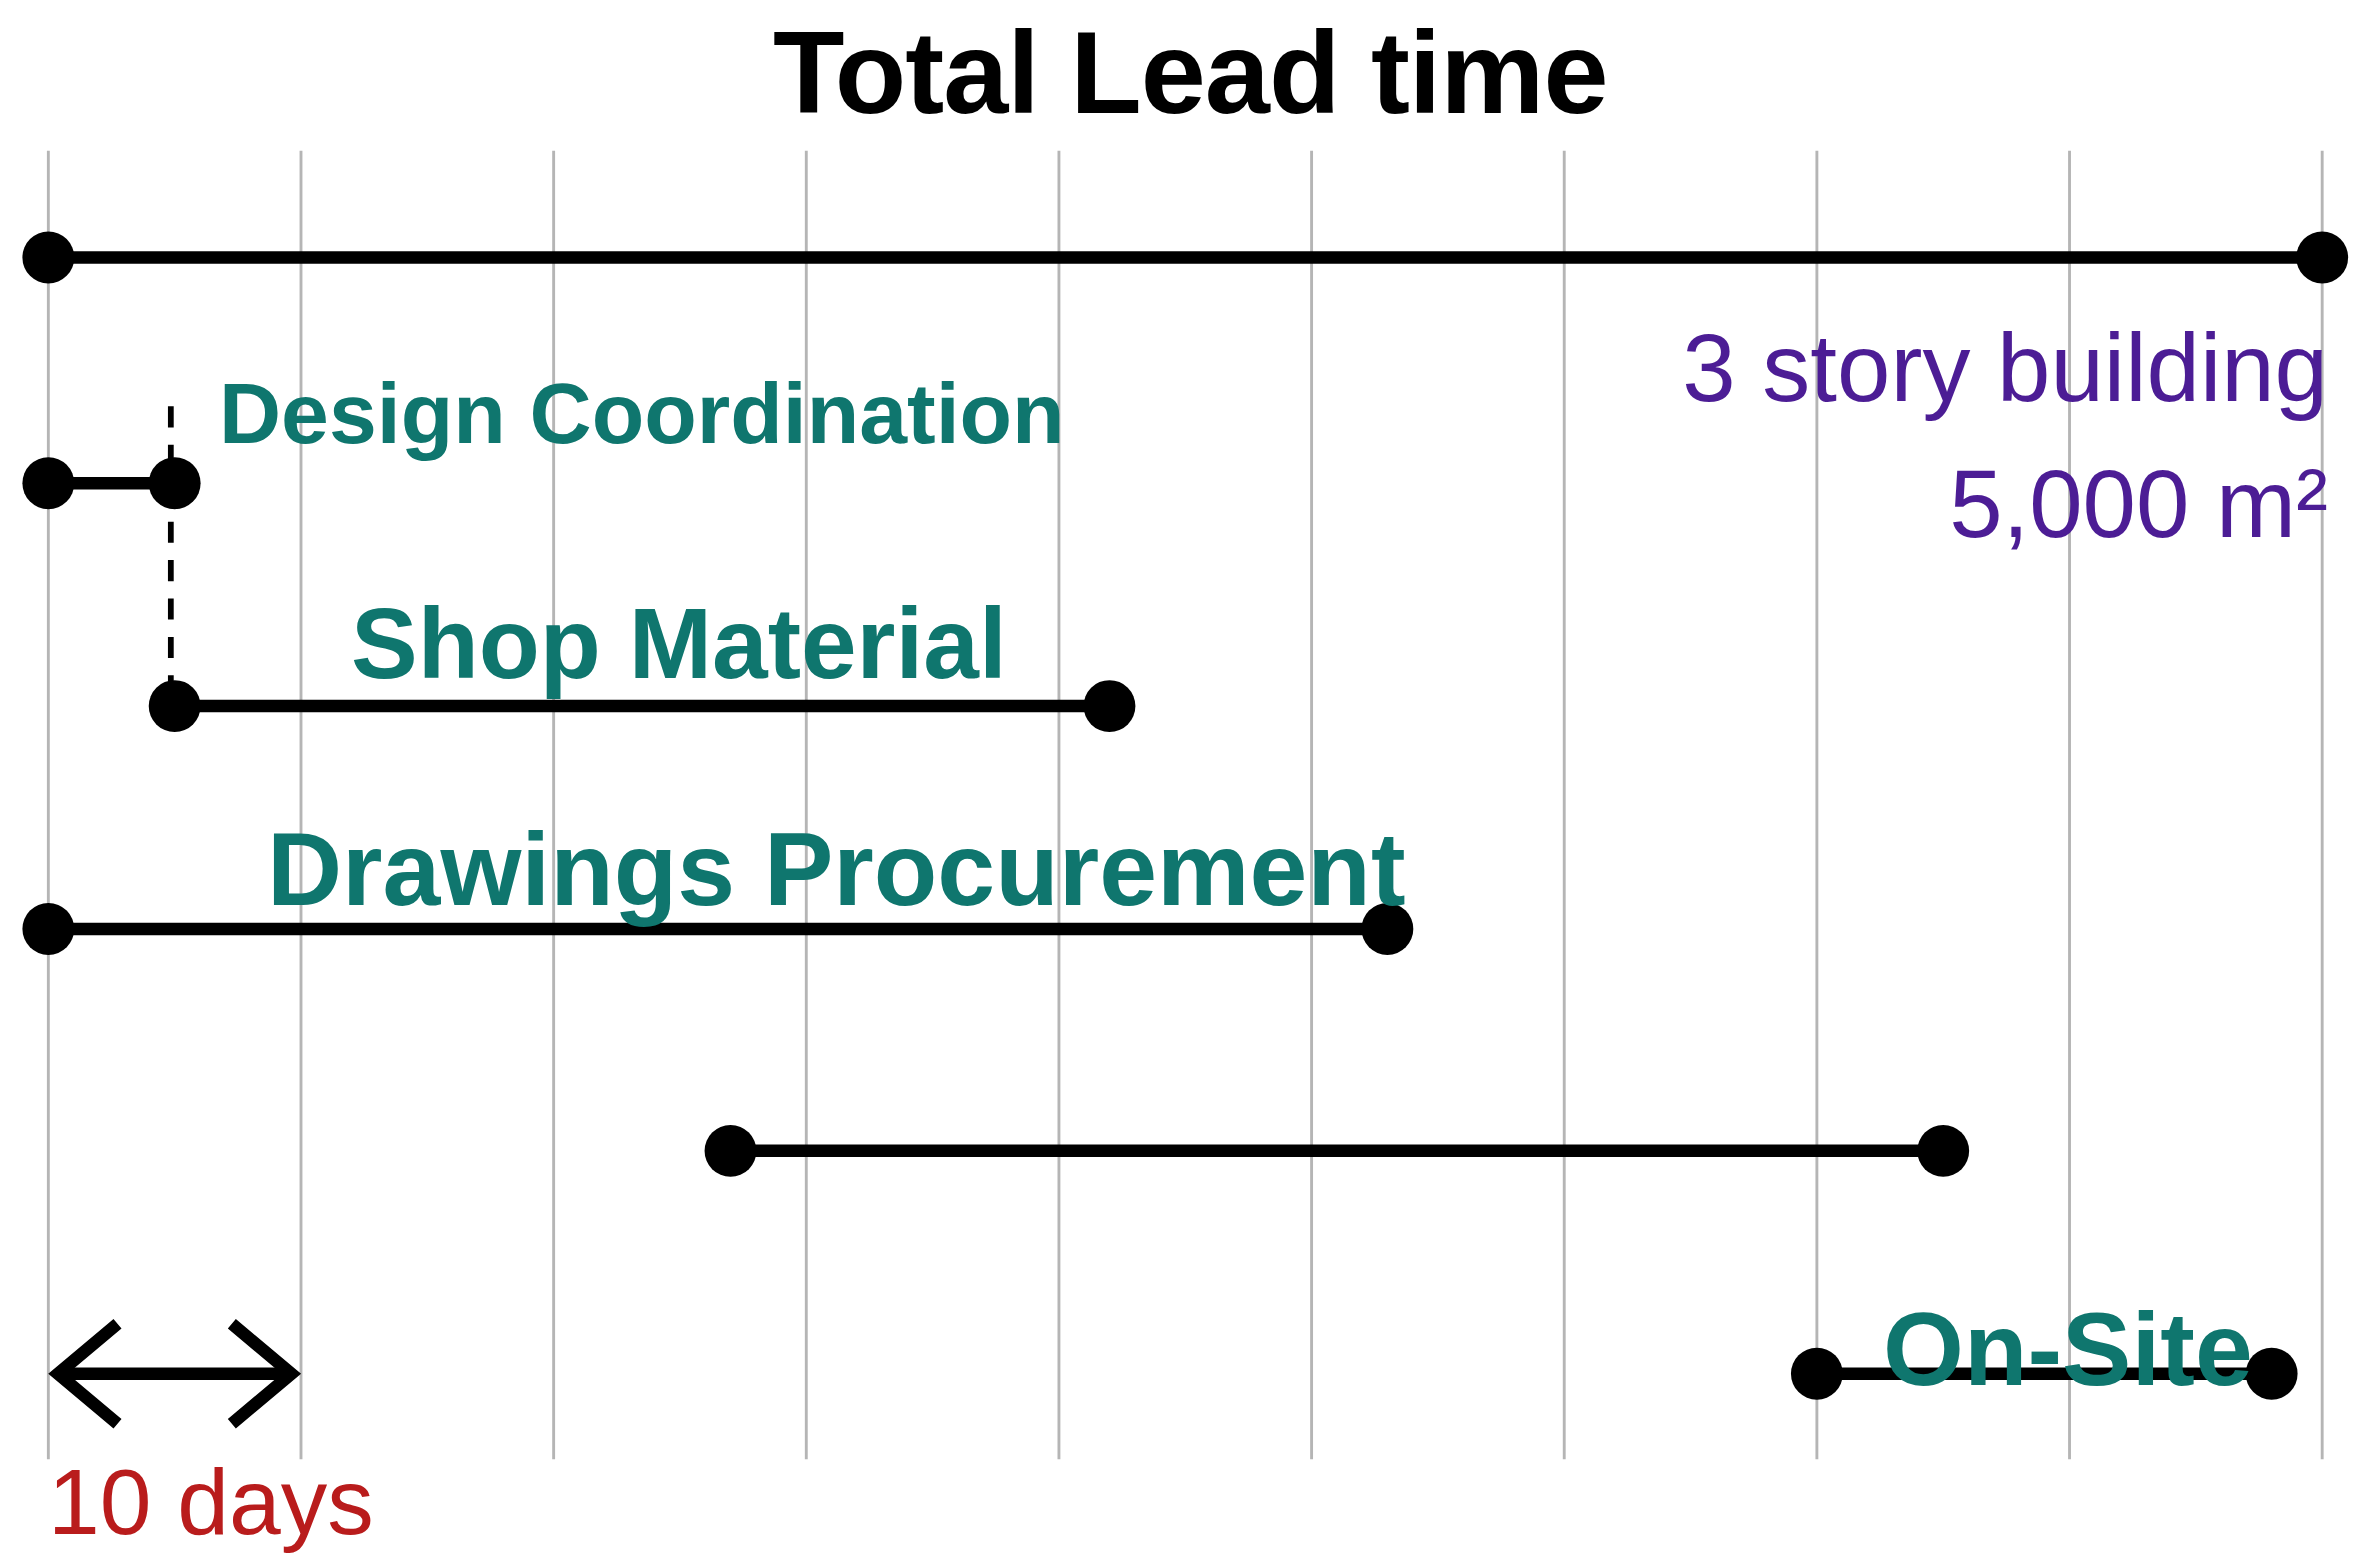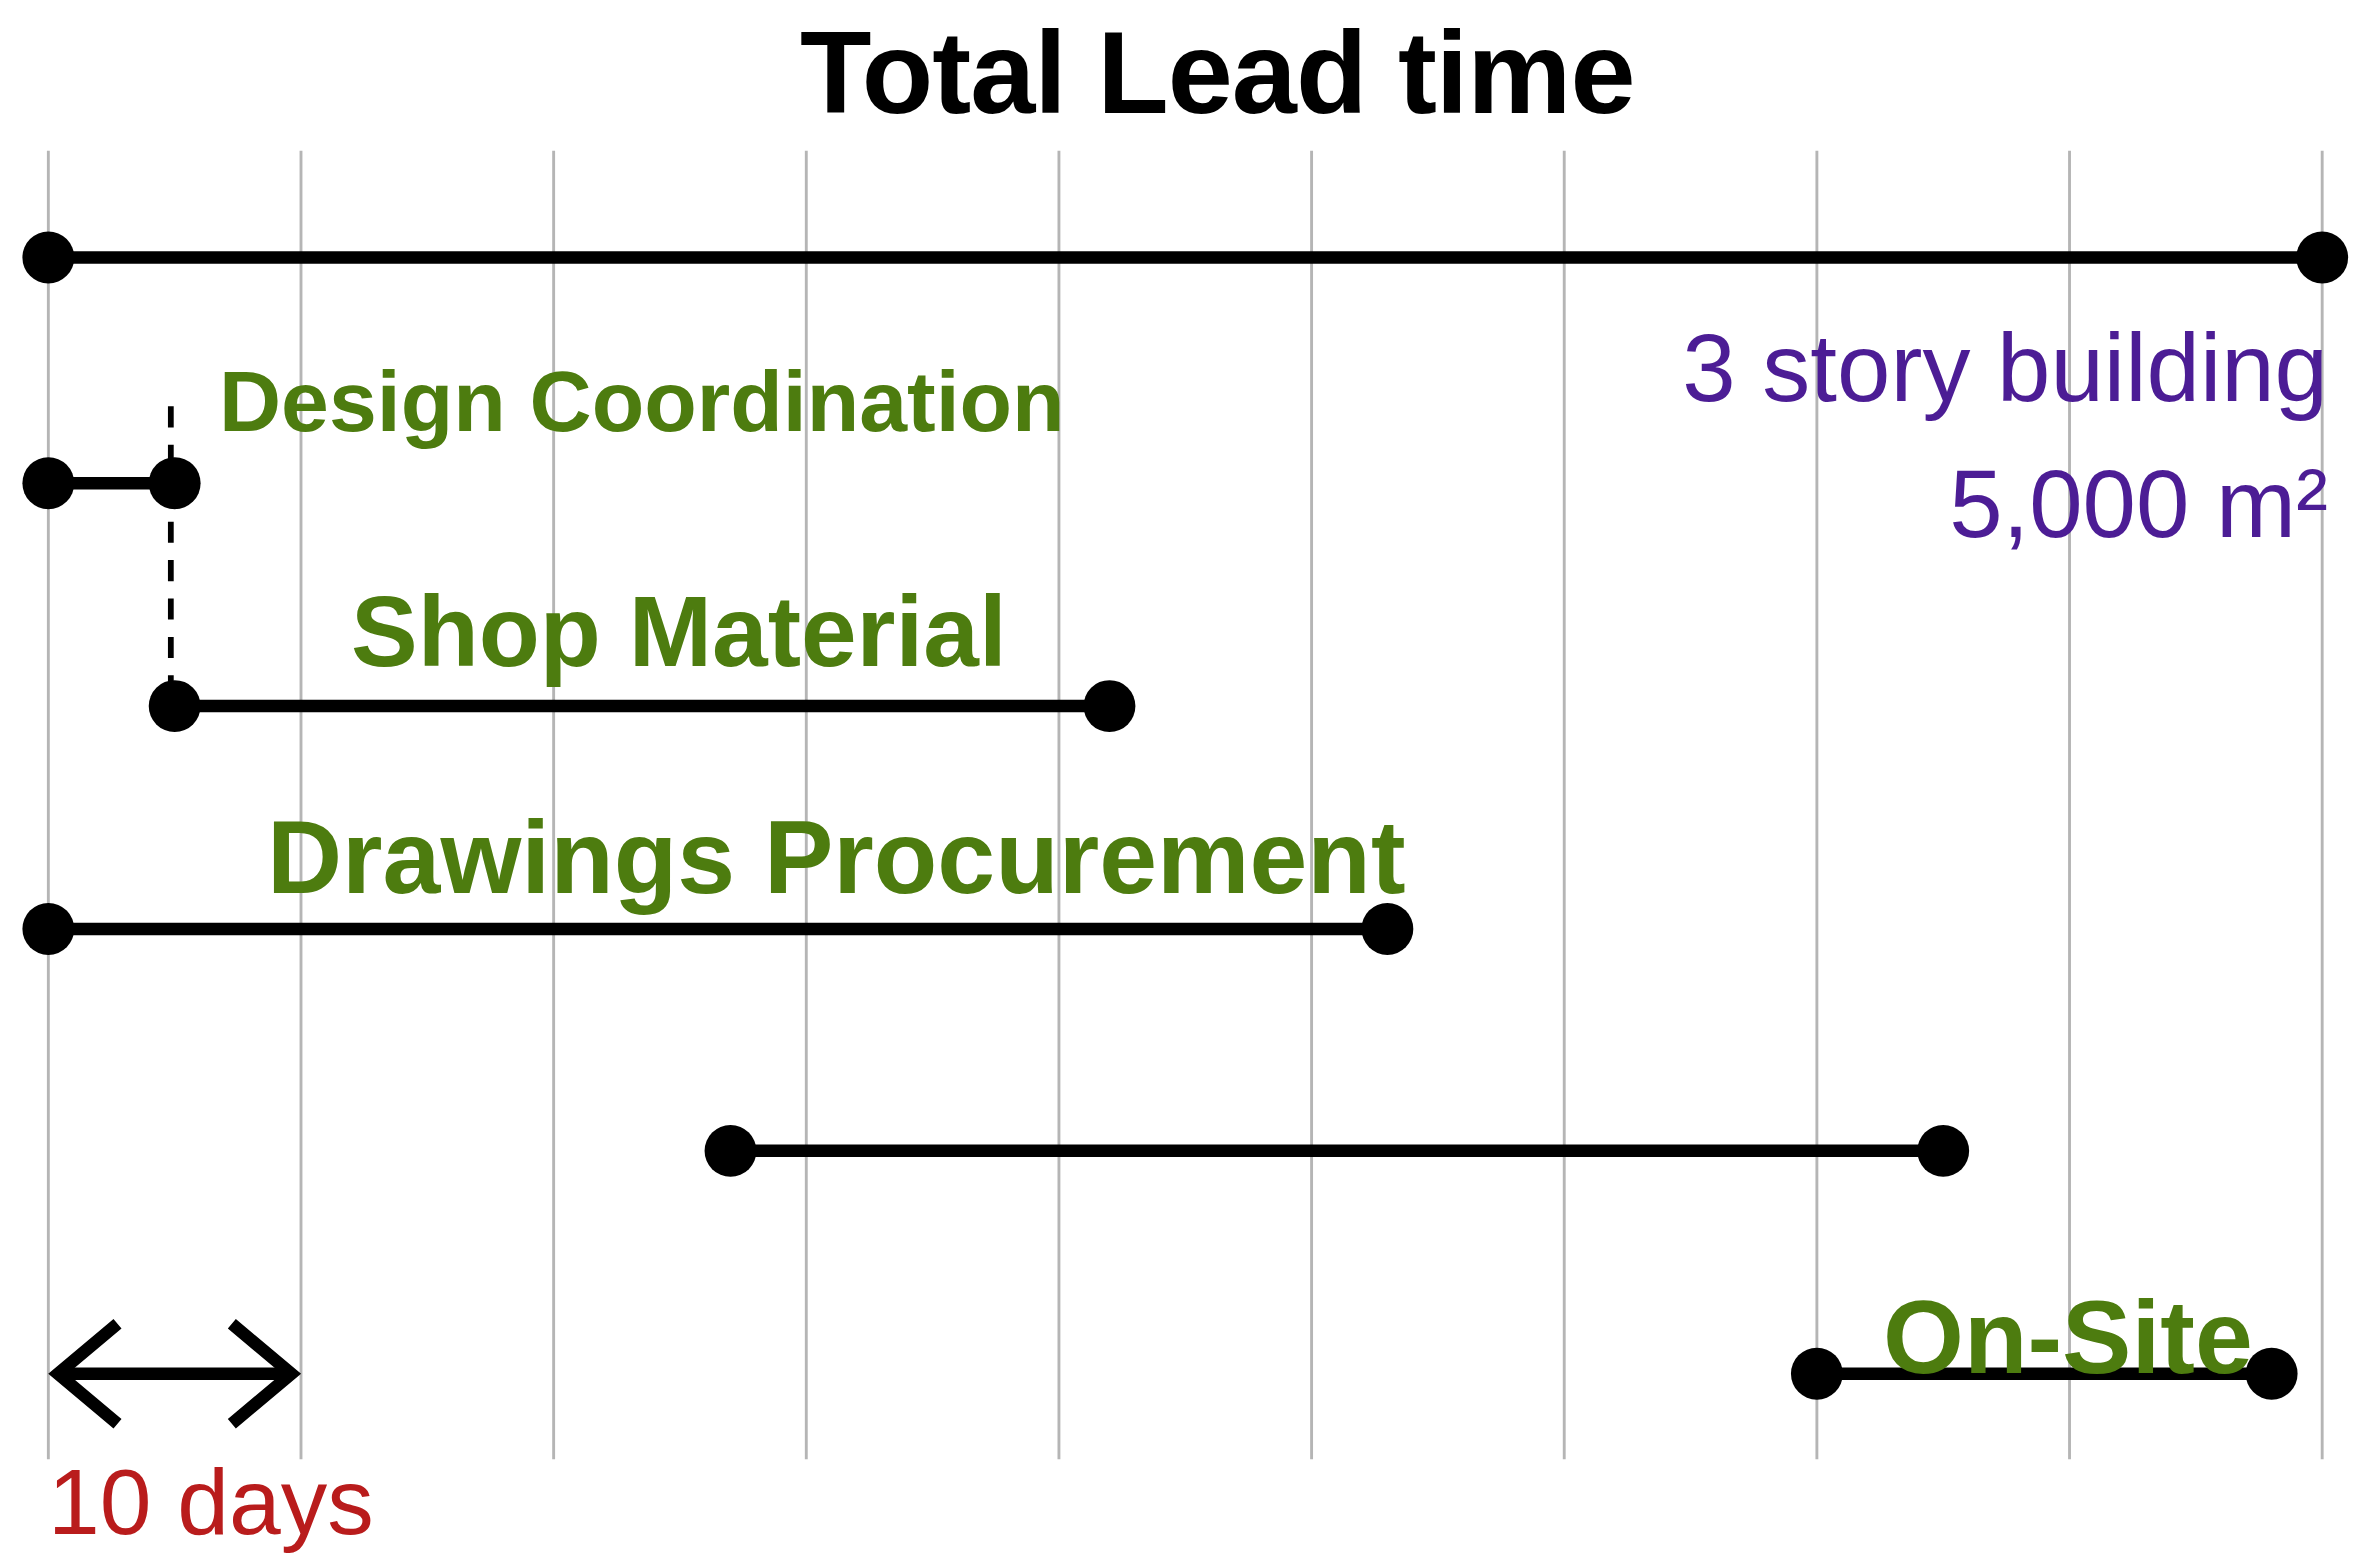--- a/index.html
+++ b/index.html
@@ -6,23 +6,22 @@
   body{
     width:2359px;height:1562px;position:relative;overflow:hidden;
     font-family:"Liberation Sans", sans-serif;
   }
   #chart-wrap{position:absolute;left:0;top:0;width:2359px;height:1562px;}
   #gantt-svg{position:absolute;left:0;top:0;width:2359px;height:1562px;}
   .txt{position:absolute;white-space:nowrap;line-height:1.25;}
   #chart-title{
     left:773px;top:0px;font-size:117px;font-weight:700;color:#000;
     letter-spacing:-1px;
-    margin-left:27px;
   }
-  .task-label{font-weight:700;color:#4d7c0f;}
+  .task-label{font-weight:700;color:#0f766e;margin-top:12px;}
   #lbl-design{left:219px;top:348px;font-size:86px;}
   #lbl-shop{left:351px;top:569px;font-size:100px;}
   #lbl-material{left:267px;top:792px;font-size:104px;}
   #lbl-fabrication{left:1094px;top:1042px;font-size:111px;}
   #lbl-onsite{left:1883px;top:1272px;font-size:104px;}
   #annotation{
     right:31px;top:300px;font-size:96px;font-weight:400;color:#4c1d95;
     text-align:right;line-height:1.42;
   }
   #scale-label{

